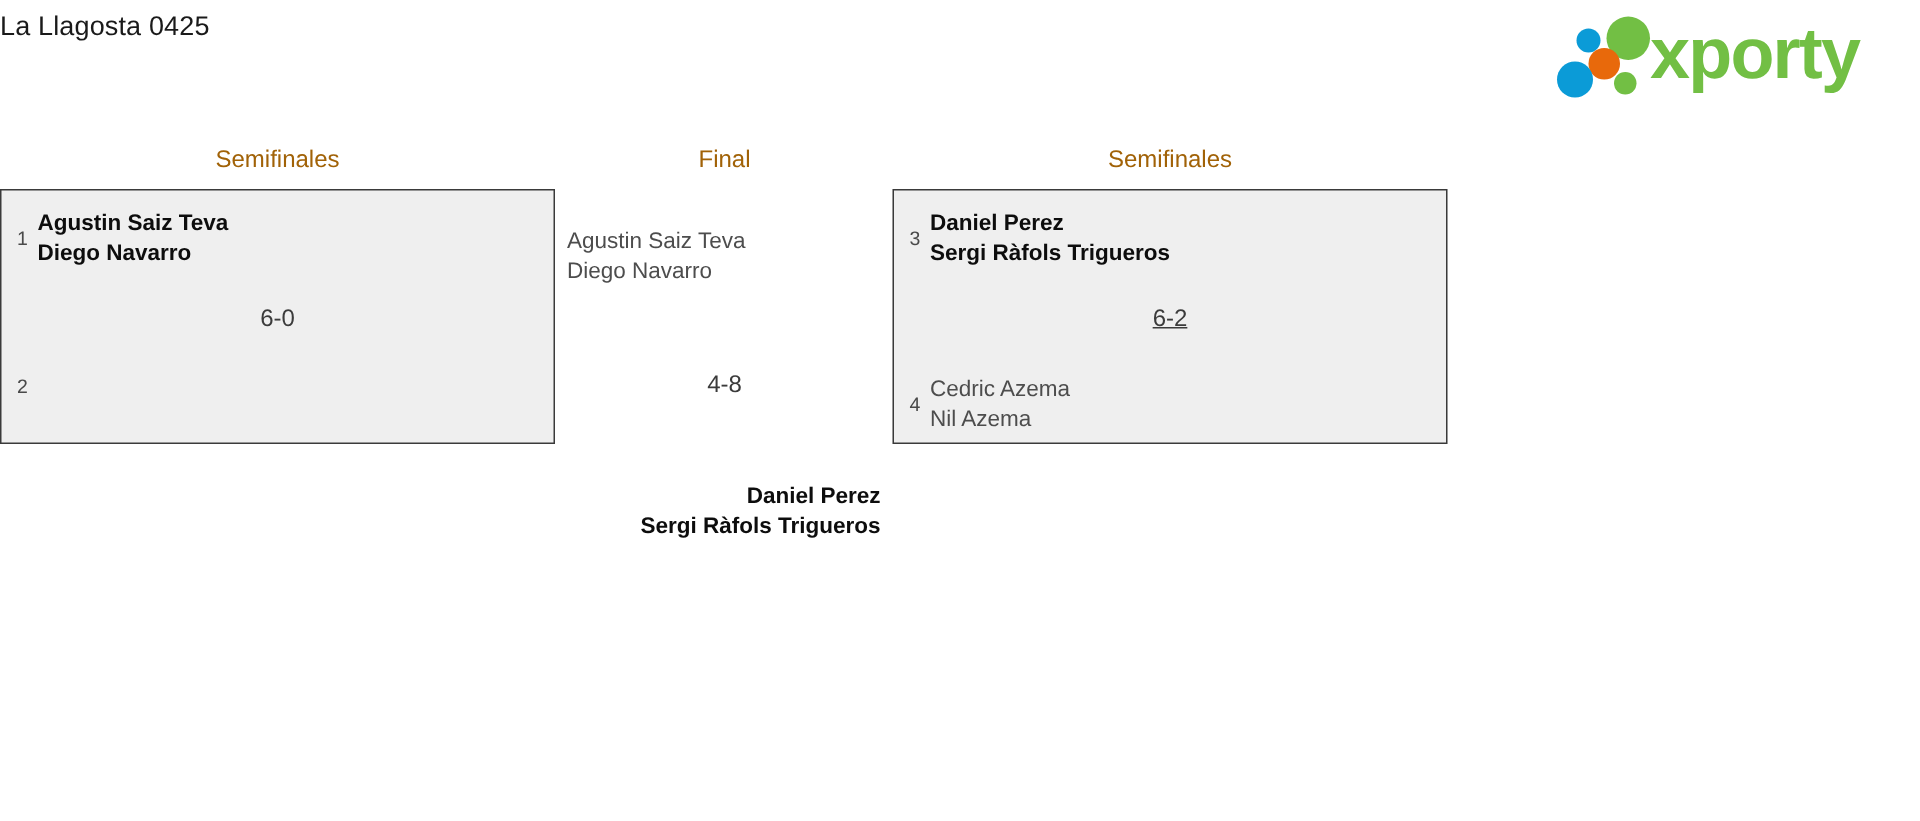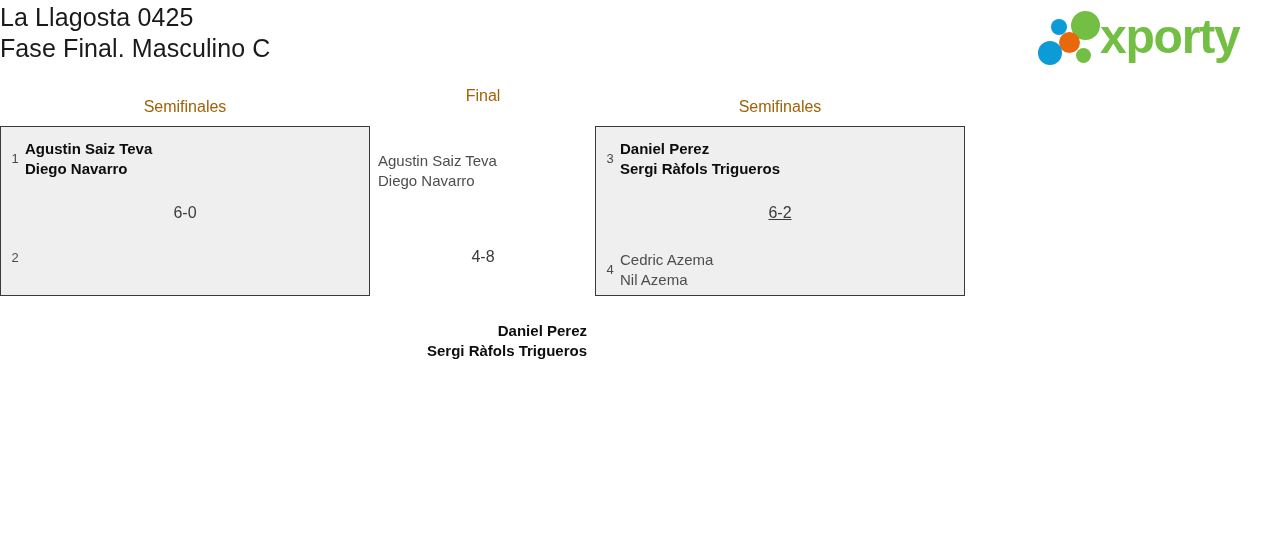--- a/index.html
+++ b/index.html
@@ -17,21 +17,21 @@
   }
 
   
   #tournament-header {
     position: absolute;
     left: 0;
     top: 0;
     width: 900px;
   }
   .title-line {
-    font-size: 25px;
+    font-size: 18px;
     line-height: 31px;
     font-weight: 400;
     color: #1a1a1a;
     letter-spacing: 0.1px;
     white-space: nowrap;
   }
   #title-line-1 { padding-top: 2px; }
 
   
   #brand-logo {
@@ -72,21 +72,21 @@
   .round-heading {
     position: absolute;
     font-size: 16px;
     line-height: 20px;
     font-weight: 400;
     color: #a16207;
     text-align: center;
     white-space: nowrap;
   }
   #heading-semifinal-left  { left: 0px;   top: 97px; width: 370px; }
-  #heading-final           { left: 370px; top: 86px; width: 226px; }
+  #heading-final           { left: 370px; top: 97px; width: 226px; }
   #heading-semifinal-right { left: 596px; top: 97px; width: 368px; }
 
   .match-box {
     position: absolute;
     background: #efefef;
     border: 1px solid #3a3a3a;
     box-sizing: border-box;
   }
   #match-semifinal-left  { left: 0px;   top: 126px; width: 370px; height: 170px; }
   #match-semifinal-right { left: 595px; top: 126px; width: 370px; height: 170px; }
@@ -164,21 +164,20 @@
     white-space: nowrap;
   }
   #final-team-top .final-line   { font-weight: 400; color: #4d4d4d; }
   #final-team-bottom .final-line{ font-weight: 700; color: #0d0d0d; }
 </style>
 </head>
 <body>
 
 <div id="tournament-header">
   <div class="title-line" id="title-line-1">La Llagosta 0425</div>
-  <div class="title-line" id="title-line-2">Fase Final. Masculino C</div>
 </div>
 
 <div id="brand-logo">
   <div id="logo-dots">
     <span class="dot-blue-top" style="background:#0b9bd7"></span>
     <span class="dot-green-big" style="background:#72bf44"></span>
     <span class="dot-orange" style="background:#e8690b"></span>
     <span class="dot-blue-big" style="background:#0b9bd7"></span>
     <span class="dot-green-sm" style="background:#72bf44"></span>
   </div>

